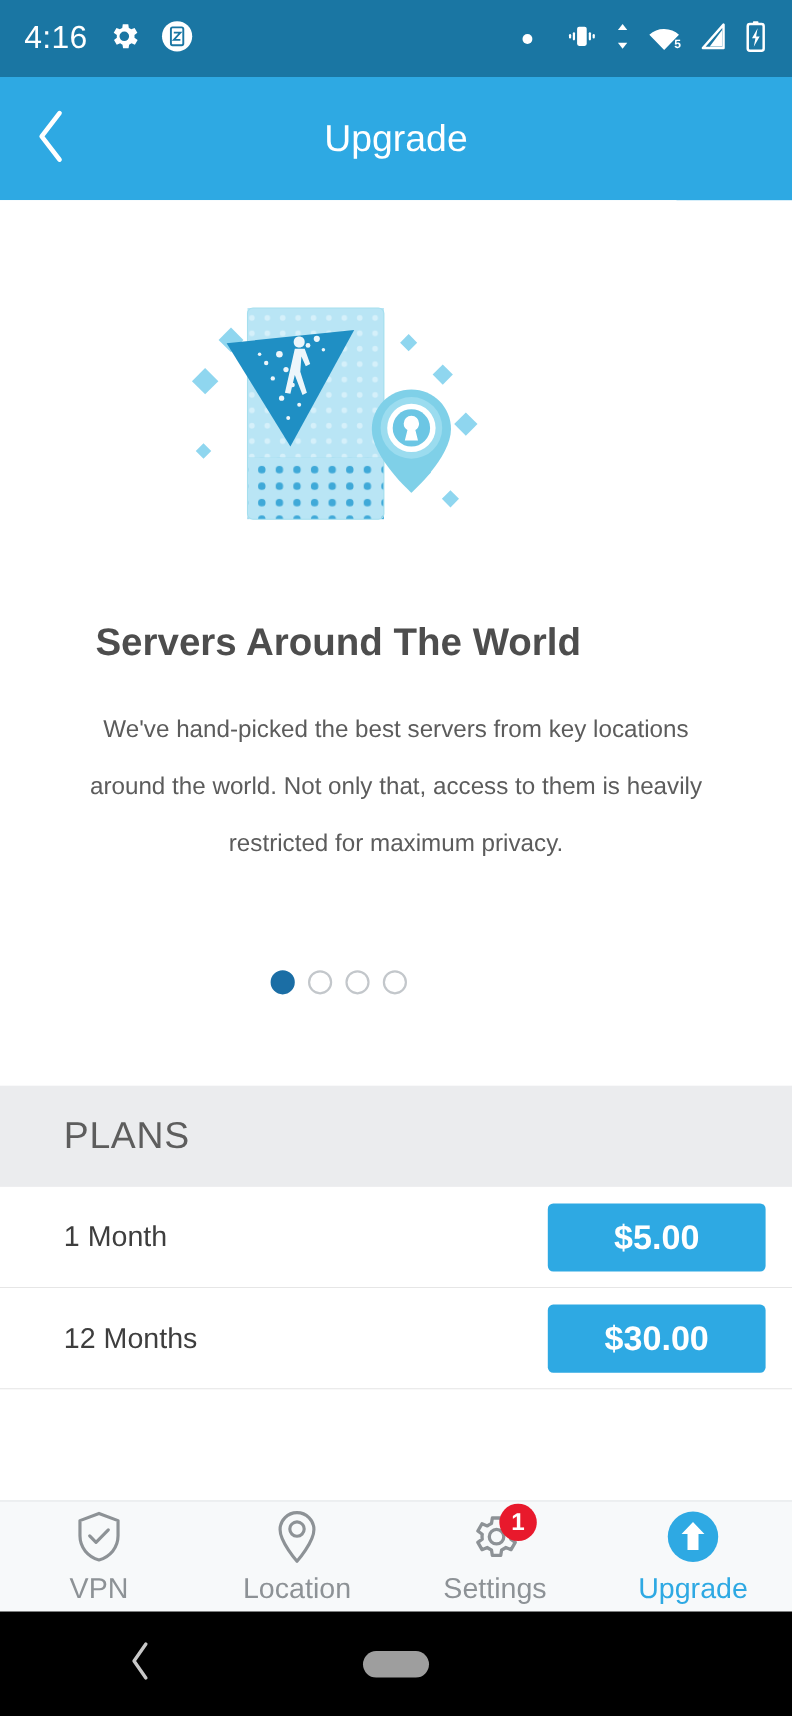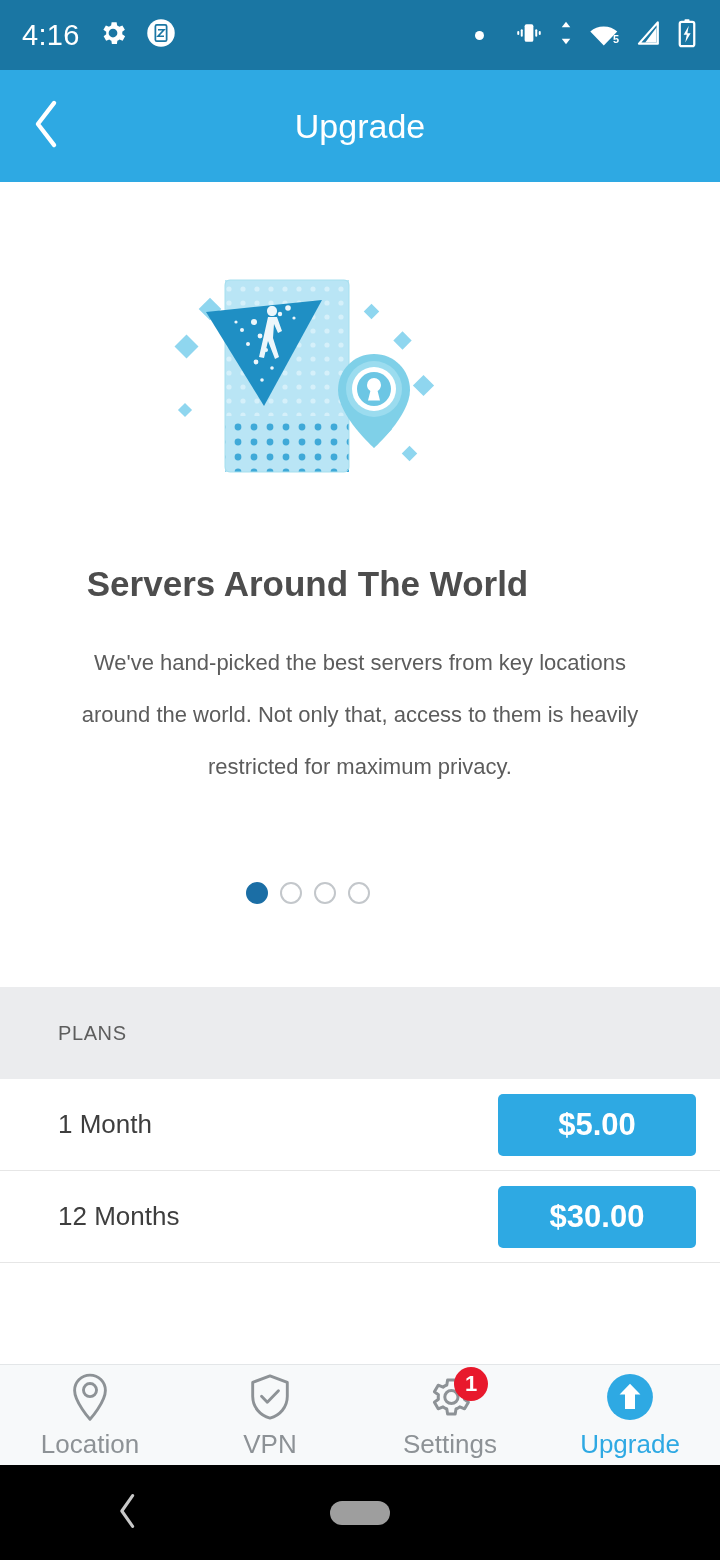--- a/index.html
+++ b/index.html
@@ -141,21 +141,21 @@
     position: absolute;
     top: 987px; left: 0;
     width: 720px;
     height: 92px;
     background: #ebecee;
     display: flex;
     align-items: center;
   }
   .plans-header span {
     margin-left: 58px;
-    font-size: 20px;
+    font-size: 34px;
     color: #5d5d5d;
     letter-spacing: 0.6px;
   }
   .plan-row {
     position: absolute;
     left: 0;
     width: 720px;
     height: 92px;
     background: #ffffff;
     display: flex;
@@ -419,36 +419,36 @@
 
   <div class="plan-row r2">
     <span class="plan-name">12 Months</span>
     <button class="plan-price">$30.00</button>
   </div>
 
   <div class="tabbar">
 
     <div class="tab">
       <span class="tab-icon">
+        <svg width="48" height="50" viewBox="0 0 24 26">
+          <path d="M12 2l9 3.4v7.2c0 5.6-3.8 10-9 11.4-5.2-1.4-9-5.8-9-11.4V5.4z" fill="none" stroke="#8d9296" stroke-width="1.5" stroke-linejoin="round"></path>
+          <path d="M7.6 12.6l3 3.1 5.8-5.9" fill="none" stroke="#8d9296" stroke-width="1.5" stroke-linecap="round" stroke-linejoin="round"></path>
+        </svg>
+      </span>
+      <span class="tab-label">VPN</span>
+    </div>
+
+    <div class="tab">
+      <span class="tab-icon">
         <svg width="44" height="50" viewBox="0 0 22 26">
           <path d="M11 1.6c4.4 0 8 3.6 8 8 0 6-8 15-8 15S3 15.6 3 9.6c0-4.4 3.6-8 8-8z" fill="none" stroke="#8d9296" stroke-width="1.5" stroke-linejoin="round"></path>
           <circle cx="11" cy="9.4" r="3.4" fill="none" stroke="#8d9296" stroke-width="1.5"></circle>
         </svg>
       </span>
       <span class="tab-label">Location</span>
-    </div>
-
-    <div class="tab">
-      <span class="tab-icon">
-        <svg width="48" height="50" viewBox="0 0 24 26">
-          <path d="M12 2l9 3.4v7.2c0 5.6-3.8 10-9 11.4-5.2-1.4-9-5.8-9-11.4V5.4z" fill="none" stroke="#8d9296" stroke-width="1.5" stroke-linejoin="round"></path>
-          <path d="M7.6 12.6l3 3.1 5.8-5.9" fill="none" stroke="#8d9296" stroke-width="1.5" stroke-linecap="round" stroke-linejoin="round"></path>
-        </svg>
-      </span>
-      <span class="tab-label">VPN</span>
     </div>
 
     <div class="tab">
       <span class="tab-icon">
         <svg width="48" height="48" viewBox="0 0 24 24">
           <path d="M19.2 13.1a7.8 7.8 0 0 0 0-2.2l2-1.5-1.9-3.3-2.4 1a7.7 7.7 0 0 0-1.9-1.1L14.6 3.5h-3.8l-.4 2.5a7.7 7.7 0 0 0-1.9 1.1l-2.4-1-1.9 3.3 2 1.5a7.8 7.8 0 0 0 0 2.2l-2 1.5 1.9 3.3 2.4-1c.6.5 1.2.8 1.9 1.1l.4 2.5h3.8l.4-2.5c.7-.3 1.3-.6 1.9-1.1l2.4 1 1.9-3.3z" fill="none" stroke="#8d9296" stroke-width="1.5" stroke-linejoin="round"></path>
           <circle cx="12.7" cy="12" r="3.3" fill="none" stroke="#8d9296" stroke-width="1.5"></circle>
         </svg>
         <span class="badge">1</span>
       </span>

